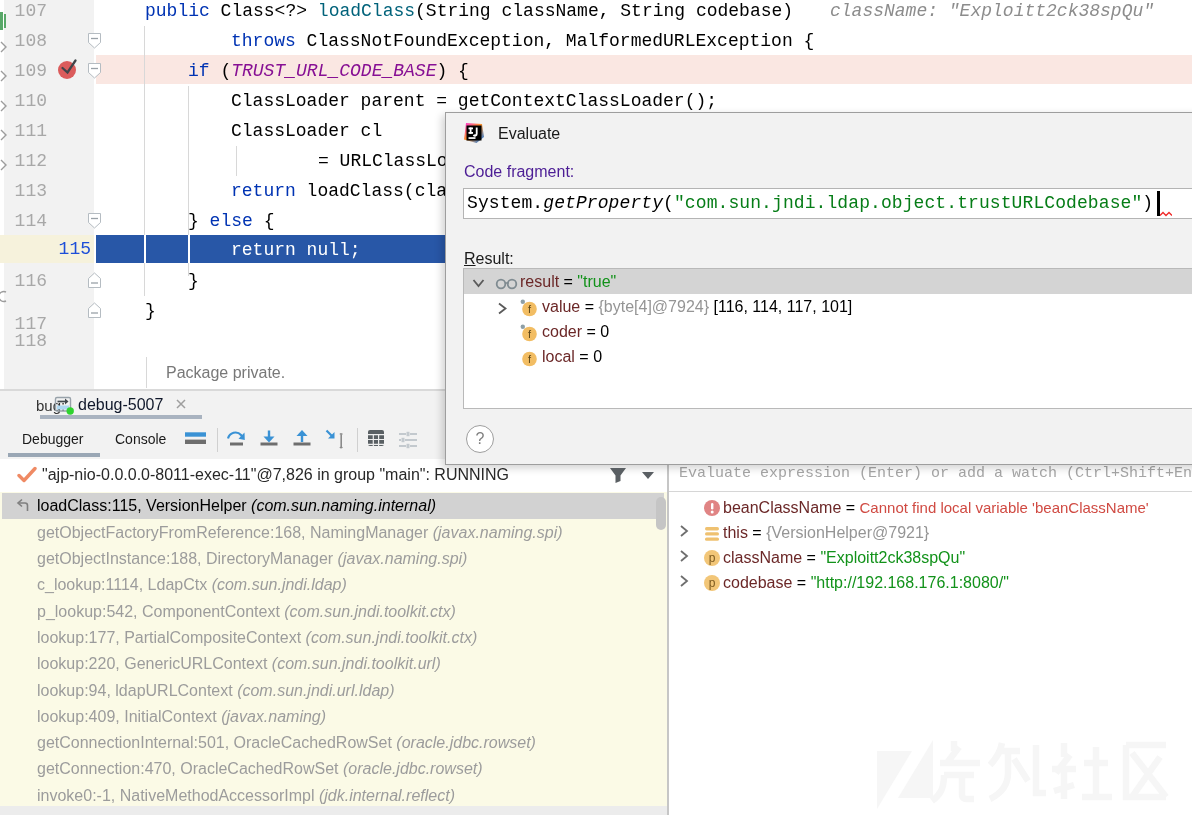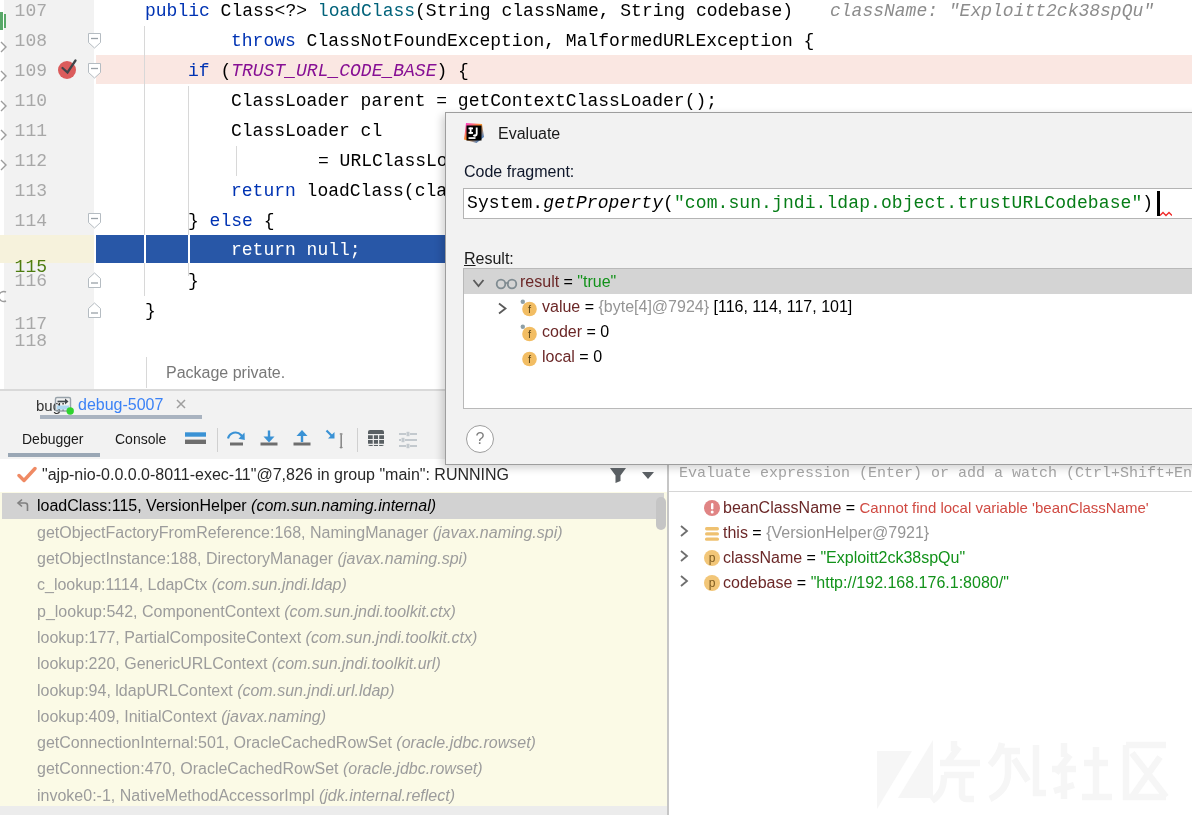--- a/index.html
+++ b/index.html
@@ -40,21 +40,21 @@
   <div class="abs" style="left:188px;top:235px;width:1.5px;height:28px;background:#fff;"></div>
 
   <div class="abs lnum" style="left:0;top:-4px;">107</div>
   <div class="abs lnum" style="left:0;top:26px;">108</div>
   <div class="abs lnum" style="left:0;top:56px;">109</div>
   <div class="abs lnum" style="left:0;top:86px;">110</div>
   <div class="abs lnum" style="left:0;top:116px;">111</div>
   <div class="abs lnum" style="left:0;top:146px;">112</div>
   <div class="abs lnum" style="left:0;top:176px;">113</div>
   <div class="abs lnum" style="left:0;top:206px;">114</div>
-  <div class="abs lnum" style="left:0;top:252px;color:#4d7c0f;">115</div>
+  <div class="abs lnum" style="left:0;top:234px;color:#1d4ed8;padding-left:44px;">115</div>
   <div class="abs lnum" style="left:0;top:266px;">116</div>
   <div class="abs lnum" style="left:0;top:309px;">117</div>
   <div class="abs lnum" style="left:0;top:326px;">118</div>
 
   <div class="abs codeline" style="left:145px;top:-4px;"><span class="kw">public</span> Class&lt;?&gt; <span class="mth">loadClass</span>(String className, String codebase)</div>
   <div class="abs codeline hint" style="left:830px;top:-4px;">className: "Exploitt2ck38spQu"</div>
   <div class="abs codeline" style="left:231px;top:26px;"><span class="kw">throws</span> ClassNotFoundException, MalformedURLException {</div>
   <div class="abs codeline" style="left:188px;top:56px;"><span class="kw">if</span> (<span class="cst">TRUST_URL_CODE_BASE</span>) {</div>
   <div class="abs codeline" style="left:231px;top:116px;">ClassLoader cl</div>
   <div class="abs codeline" style="left:231px;top:86px;">ClassLoader parent = getContextClassLoader();</div>
@@ -99,21 +99,21 @@
       <path d="M5 68.5 h7"></path>
       <path d="M5 218.5 h7"></path>
     <path d="M5 283 h7"></path>
       <path d="M5 313 h7"></path>
   </g>
 </svg>
 
 <div class="abs" style="left:0;top:389px;width:1192px;height:2px;background:#d9d9d9;"></div>
 <div class="abs" style="left:0;top:391px;width:1192px;height:68px;background:#f2f2f2;"></div>
 <div class="abs" style="left:0;top:397px;font-size:15px;color:#333;padding-left:36px;">bug:</div>
-<div class="abs" style="left:78px;top:396px;font-size:16px;color:#3b82f6;">debug-5007</div>
+<div class="abs" style="left:78px;top:396px;font-size:16px;color:#0f172a;">debug-5007</div>
 <div class="abs" style="left:40px;top:415px;width:162px;height:4px;background:#a9b3c0;"></div>
 <div class="abs" style="left:22px;top:431px;font-size:14px;color:#1a1a1a;">Debugger</div>
 <div class="abs" style="left:115px;top:431px;font-size:14px;color:#1a1a1a;">Console</div>
 <div class="abs" style="left:8px;top:453px;width:92px;height:3.5px;background:#9aa7b5;"></div>
 
 <svg class="abs" style="left:54px;top:395px;" width="21" height="20" viewBox="0 0 21 20">
   <rect x="1.5" y="2.5" width="15" height="13.5" rx="1.5" fill="none" stroke="#98a2aa" stroke-width="1.4"></rect>
   <rect x="3" y="10.5" width="12" height="4" fill="#aed8f2"></rect>
   <path d="M3.5 6.5 h8.5" stroke="#41484e" stroke-width="1.7"></path>
   <path d="M11 3.5 L14.5 6.5 L11 9.5 Z" fill="#41484e"></path>
@@ -273,21 +273,21 @@
     </defs>
     <path d="M3 1 L19 2 L21 15 L13.5 21 L1 17.5 Z" fill="url(#ijg)"></path>
     <rect x="3.5" y="3.5" width="15" height="15" fill="#000"></rect>
     <rect x="5.5" y="5.5" width="4.5" height="1.8" fill="#fff"></rect>
     <rect x="6.7" y="5.5" width="1.8" height="6.3" fill="#fff"></rect>
     <rect x="5.5" y="10" width="4.5" height="1.8" fill="#fff"></rect>
     <path d="M12.8 11.8 v-6.3 h1.8 v6.3 a2.6 2.6 0 0 1 -4.8 1.6 l1.4 -1.2 a1 1 0 0 0 1.6 -0.4 z" fill="#fff"></path>
     <rect x="5.5" y="15.2" width="7" height="1.7" fill="#fff"></rect>
   </svg>
   <div class="abs" style="left:52px;top:12px;font-size:16px;color:#1a1a1a;">Evaluate</div>
-  <div class="abs" style="left:18px;top:50px;font-size:16px;color:#0f172a;">Code fragment:</div>
+  <div class="abs" style="left:18px;top:50px;font-size:16px;color:#4c1d95;">Code fragment:</div>
   <div class="abs mono" id="codefield" style="left:17px;top:75px;width:745px;height:29px;background:#fff;border:1px solid #b4b4b4;font-size:18px;line-height:29px;white-space:pre;padding-left:3px;letter-spacing:0.09px;">System.<i>getProperty</i>(<span class="str">"com.sun.jndi.ldap.object.trustURLCodebase"</span>)</div>
   <div class="abs" style="left:711px;top:78px;width:2.5px;height:25px;background:#000;"></div>
   <svg class="abs" style="left:714px;top:98px;" width="12" height="6" viewBox="0 0 12 6">
     <path d="M0 4.5 L3 1.5 L6 4.5 L9 1.5 L12 4.5" stroke="#ef2929" stroke-width="1.4" fill="none"></path>
   </svg>
   <div class="abs" style="left:18px;top:137px;font-size:16px;color:#1a1a1a;"><span style="text-decoration:underline;">R</span>esult:</div>
   <div class="abs" id="tree" style="left:17px;top:155px;width:745px;height:139px;background:#fff;border:1px solid #b9b9b9;">
     <div class="abs" style="left:0;top:0;width:745px;height:25px;background:#d4d4d4;"></div>
     <svg class="abs" style="left:8px;top:9px;" width="13" height="11" viewBox="0 0 13 11">
         <path d="M1.5 2 L6.5 8 L11.5 2" stroke="#5a5a5a" stroke-width="1.8" fill="none"></path>

